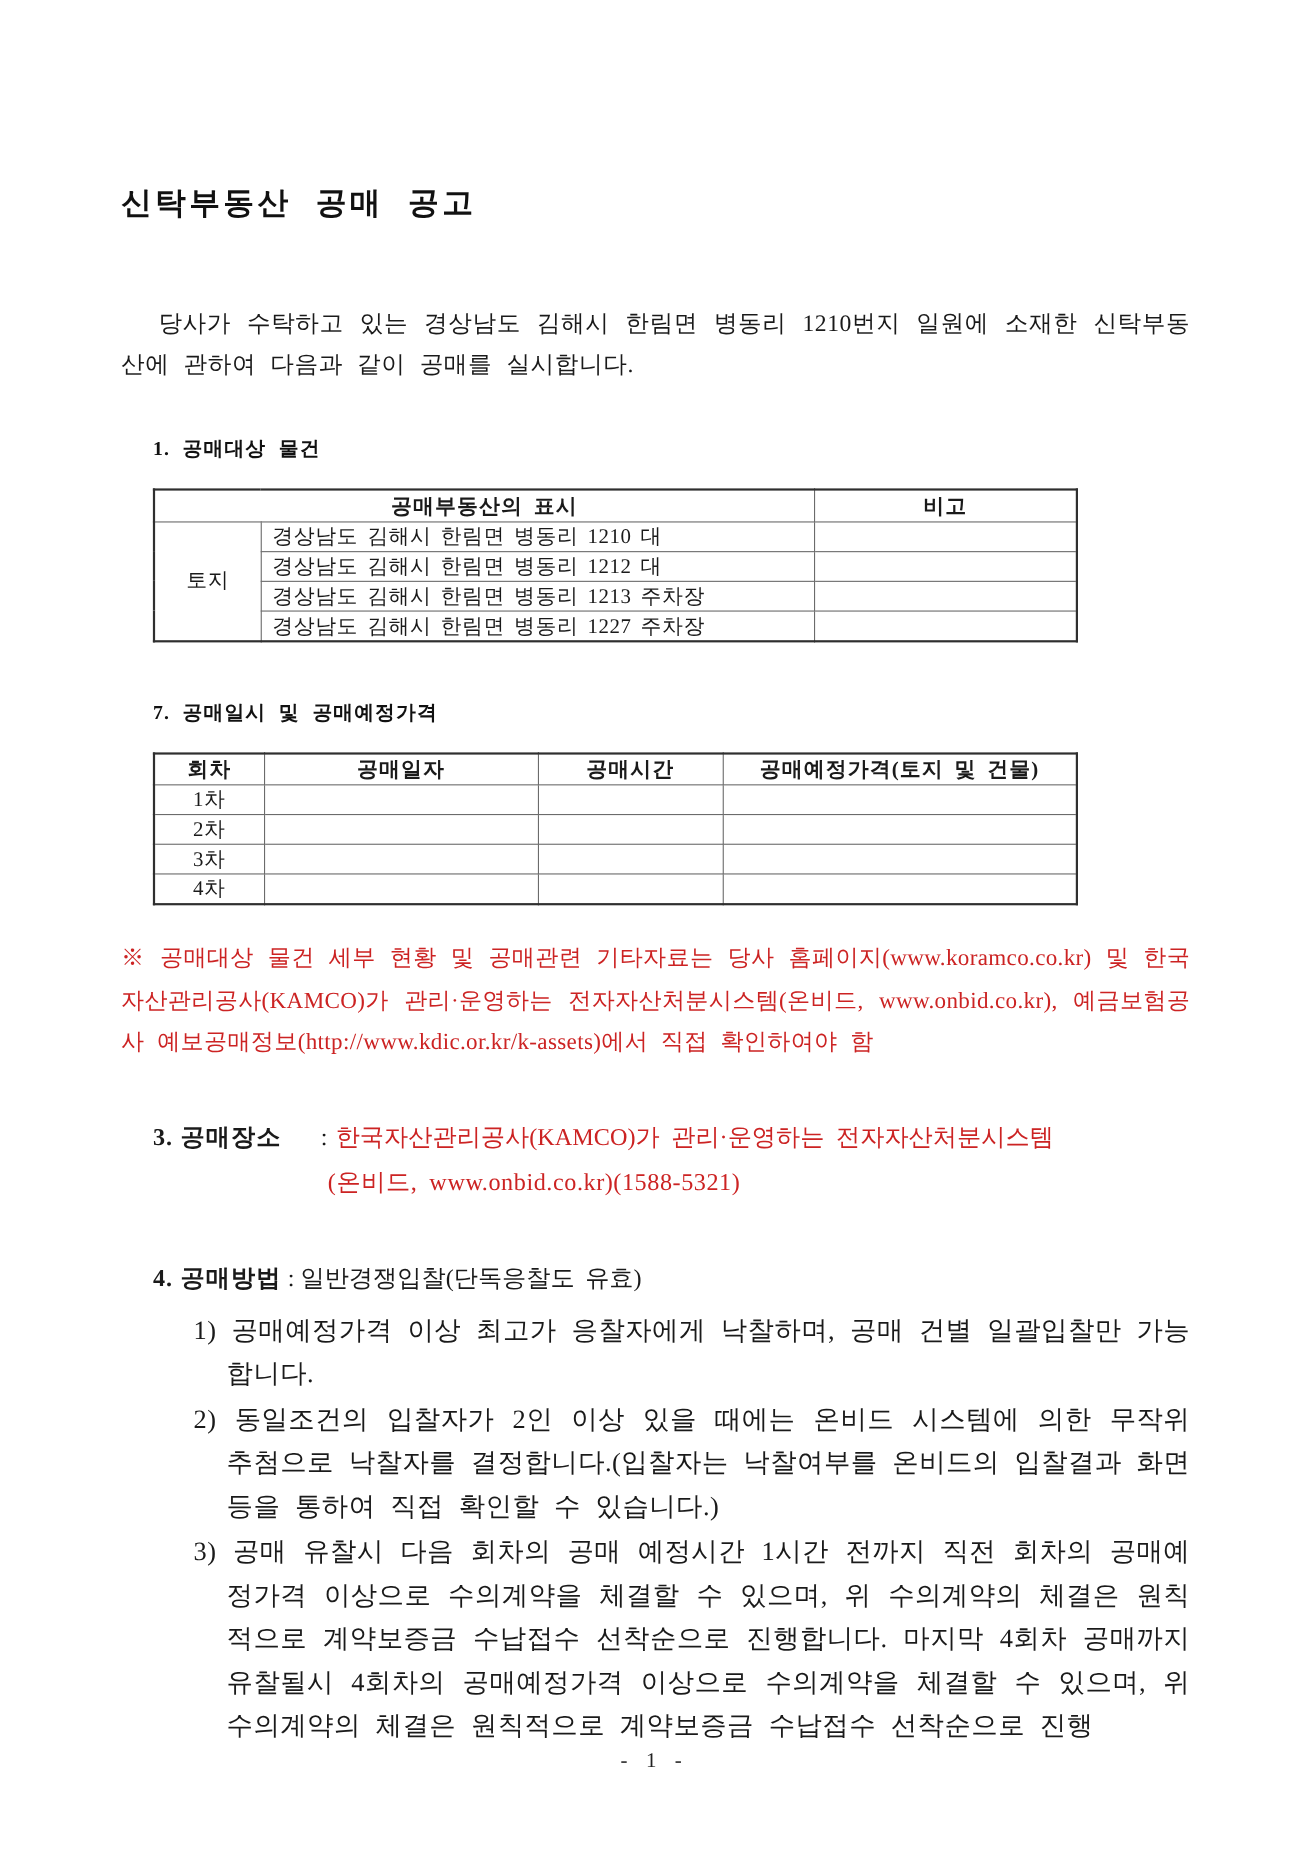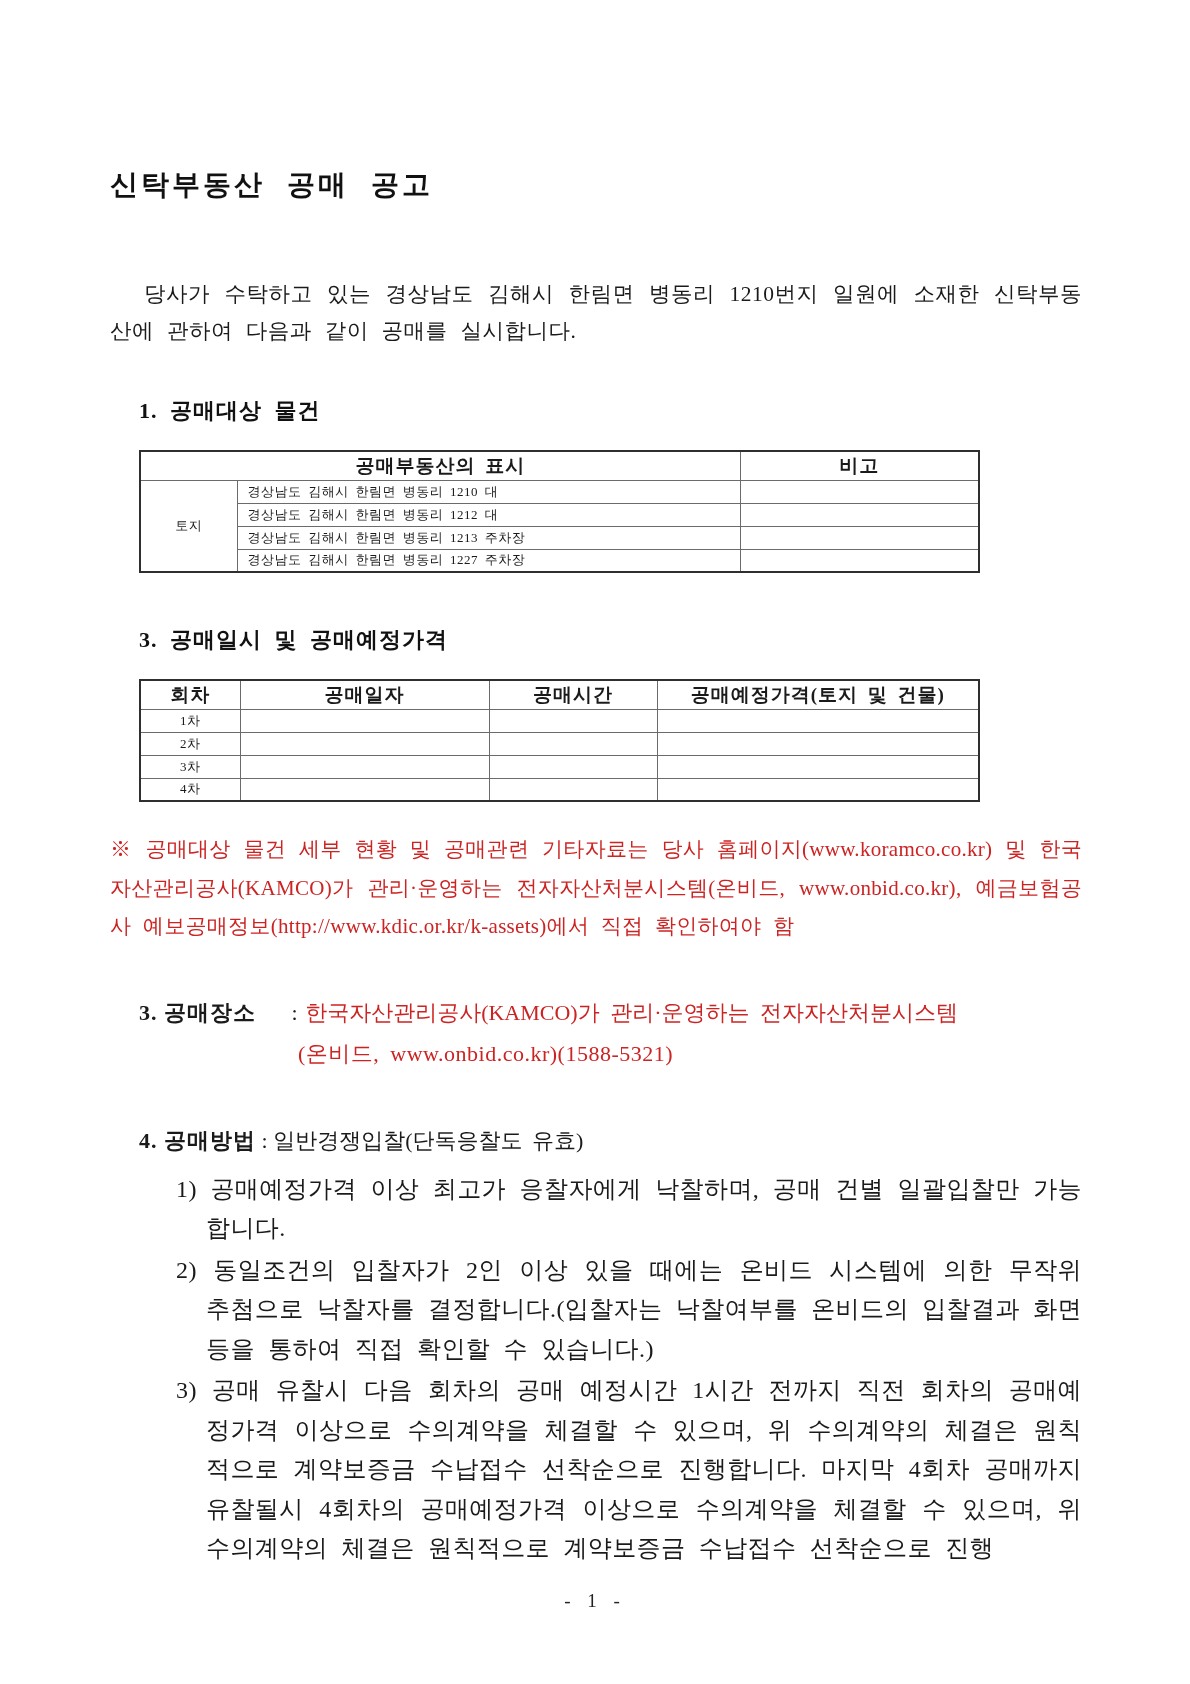--- a/index.html
+++ b/index.html
@@ -31,21 +31,21 @@
     margin-top: 72px;
     font-size: 21.5px;
     line-height: 37px;
     text-align: justify;
     text-indent: 34px;
     word-spacing: 7px;
     letter-spacing: 0.5px;
   }
   
   .section-heading {
-    font-size: 22px;
+    font-size: 18px;
     font-weight: bold;
     padding-left: 29px;
     letter-spacing: 1px;
     word-spacing: 6px;
     color: #111;
   }
   .s1-heading { margin-top: 46px; }
   .s2-heading { margin-top: 52px; }
   
   table {
@@ -59,21 +59,21 @@
   table { border: 2px solid #2f2f2f; }
   th {
     font-size: 19px;
     font-weight: bold;
     height: 29px;
     text-align: center;
     letter-spacing: 1px;
     word-spacing: 4px;
   }
   td {
-    font-size: 13px;
+    font-size: 19px;
     height: 23px;
     padding: 0 10px;
     letter-spacing: 0.5px;
     word-spacing: 3px;
   }
   td.center { text-align: center; padding: 0; }
   
   .tbl-property col.c-cat  { width: 97px; }
   .tbl-property col.c-desc { width: 503px; }
   .tbl-property col.c-note { width: 239px; }
@@ -162,21 +162,21 @@
         <td>경상남도 김해시 한림면 병동리 1213 주차장</td>
         <td></td>
       </tr>
       <tr>
         <td>경상남도 김해시 한림면 병동리 1227 주차장</td>
         <td></td>
       </tr>
     </tbody>
   </table>
 
-  <h2 class="section-heading s2-heading">3. 공매일시 및 공매예정가격</h2>
+  <h2 class="section-heading s2-heading">7. 공매일시 및 공매예정가격</h2>
 
   <table class="tbl-schedule">
     <colgroup>
         <col class="c-round">
         <col class="c-date">
         <col class="c-time">
         <col class="c-price">
       </colgroup>
     <thead>
       <tr>

